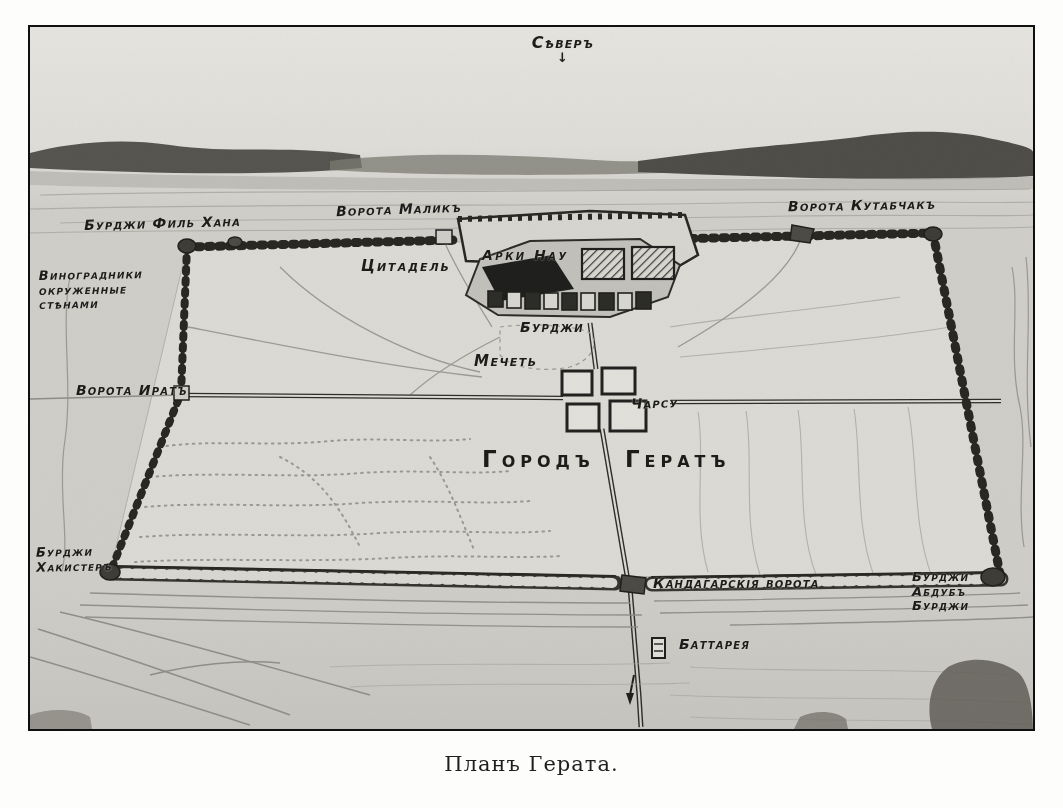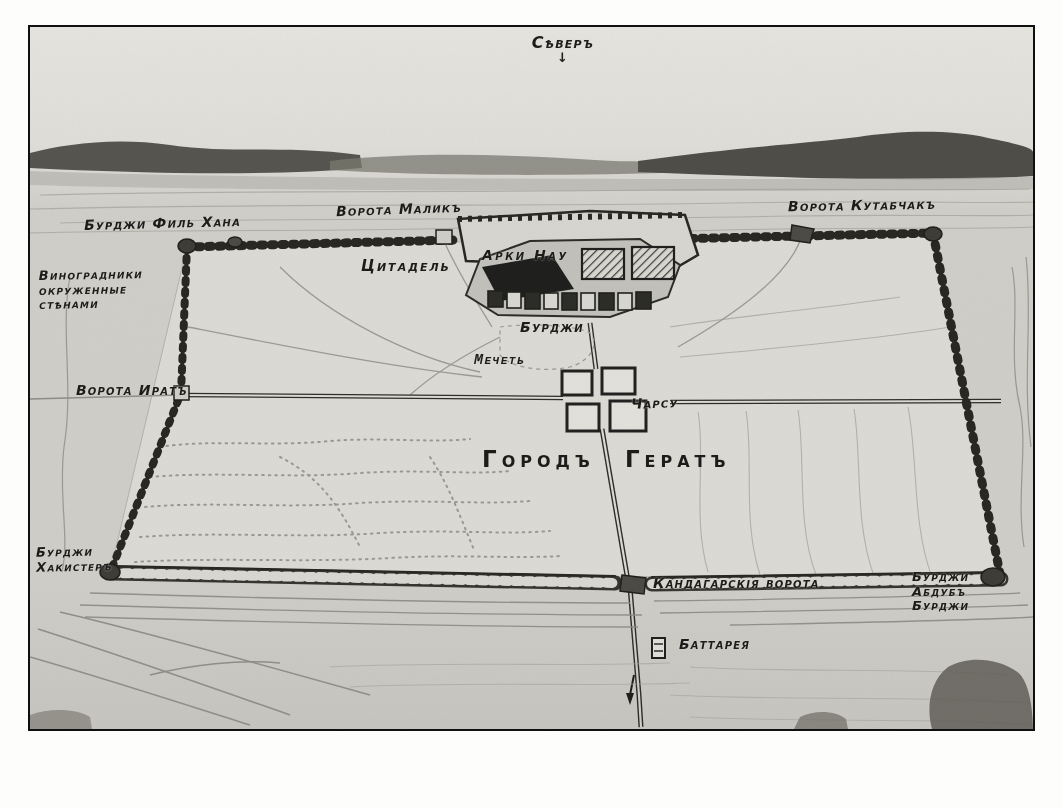--- a/index.html
+++ b/index.html
@@ -15,21 +15,21 @@
   .lbl .line{display:block;}
   .north{left:468px;top:7px;width:130px;text-align:center;font-size:16px;}
   .north-arrow{left:468px;top:24px;width:130px;text-align:center;font-size:13px;font-style:normal;}
   .fil-khana{left:54px;top:189px;transform:rotate(-1.5deg);}
   .vineyards{left:9px;top:241px;font-size:13px;transform:rotate(-1deg);}
   .vorota-malik{left:306px;top:175px;transform:rotate(-2deg);}
   .arki-nau{left:452px;top:197px;letter-spacing:2.5px;margin-top:24px;}
   .citadel-lbl{left:331px;top:231px;font-size:15px;letter-spacing:2px;}
   .kutabchak{left:758px;top:171px;transform:rotate(-1deg);}
   .park{left:490px;top:293px;letter-spacing:1.5px;}
-  .mechet{left:444px;top:326px;font-size:15px;letter-spacing:1.5px;font-family:Liberation Mono, monospace;}
+  .mechet{left:444px;top:326px;font-size:15px;letter-spacing:1.5px;}
   .vorota-irat{left:46px;top:356px;font-size:14px;}
   .charsu{left:601px;top:369px;transform:rotate(-2deg);}
   .city-name{left:452px;top:408px;font-style:normal;font-size:23px;letter-spacing:5px;
              display:flex;gap:30px;font-weight:bold;margin-top:12px;}
   .khakister{left:6px;top:518px;font-size:13px;transform:rotate(-1deg);}
   .kandahar{left:623px;top:549px;}
   .abdub{left:882px;top:543px;font-size:13px;}
   .battery-lbl{left:649px;top:610px;}
   .caption{position:absolute;left:0;top:752px;width:100%;text-align:center;
            font-family:"DejaVu Serif",serif;font-size:21px;color:#1f1f1d;
@@ -280,13 +280,14 @@
 
     <div class="lbl abdub">
       <span class="line">Бурджи</span>
       <span class="line">Абдубъ</span>
       <span class="line">Бурджи</span>
     </div>
 
     <div class="lbl battery-lbl">Баттарея</div>
   </div>
 
+  <div class="caption">Планъ Герата.</div>
 </div>
 
 </body></html>

